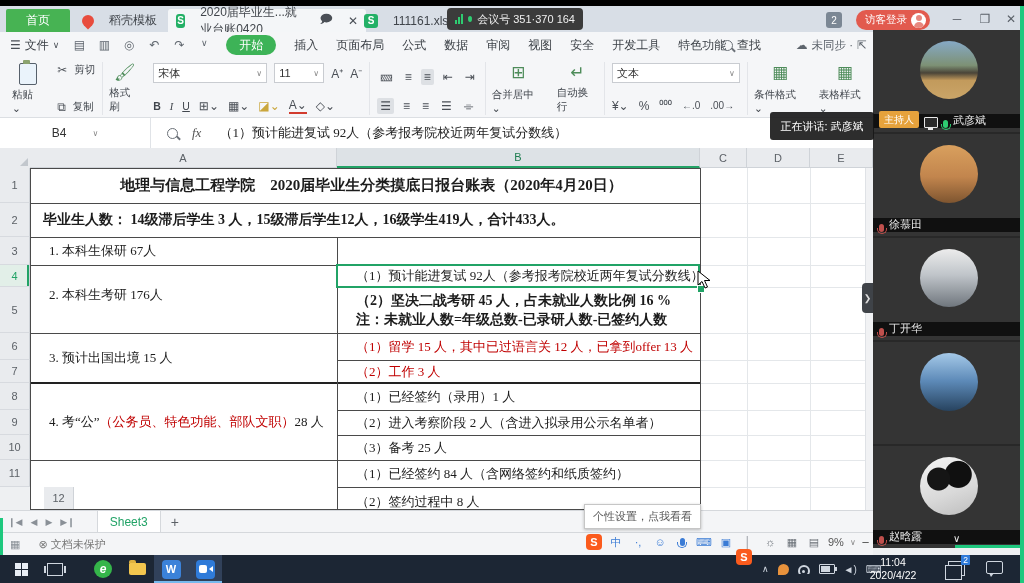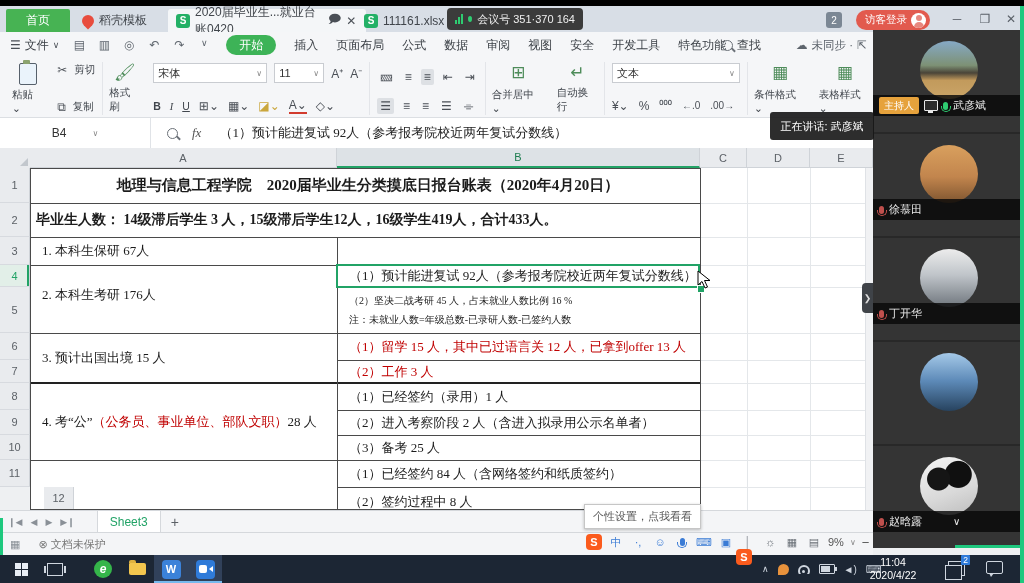--- a/index.html
+++ b/index.html
@@ -4,21 +4,21 @@
 <style>
   html,body{margin:0;padding:0;background:#000;}
   .stage{position:relative;width:1024px;height:583px;overflow:hidden;
          font-family:"Liberation Sans",sans-serif;-webkit-font-smoothing:antialiased;}
   .abs{position:absolute;}
   
   .wps-bg{left:0;top:6px;width:1024px;height:549px;background:#eef0f2;}
   .tabbar{left:0;top:6px;width:1024px;height:26px;background:#d8dee6;}
   .tab-home{left:6px;top:9px;width:64px;height:23px;background:#47b353;color:#fff;
             font-size:12px;display:flex;align-items:center;justify-content:center;border-radius:2px 2px 0 0;}
-  .tab{display:flex;align-items:center;gap:5px;font-size:12px;color:#40454b;padding:0 8px;height:23px;top:9px;}
+  .tab{display:flex;align-items:center;gap:15px;font-size:12px;color:#40454b;padding:0 8px;height:23px;top:9px;}
   .tab.doc-active{background:#f4f6f8;border-radius:3px 3px 0 0;}
   .s-icon{width:14px;height:14px;background:#23b066;color:#fff;font-size:10px;font-weight:bold;
           display:flex;align-items:center;justify-content:center;border-radius:3px;}
   .flame{width:12px;height:12px;border-radius:50% 50% 50% 0;background:#e84c3d;transform:rotate(-45deg);}
   .meet-pill{left:447px;top:8px;width:136px;height:22px;background:#3b3b3b;border-radius:4px;
              display:flex;align-items:center;gap:5px;padding:0 8px;box-sizing:border-box;}
   .sig{display:flex;align-items:flex-end;gap:1px;}
   .sig i{display:block;width:2px;background:#2ecc71;}
   .meet-pill span{color:#f0f0f0;font-size:11px;white-space:nowrap;}
   .dot-g{width:6px;height:6px;border-radius:50%;background:#2ecc71;}
@@ -72,21 +72,21 @@
         display:flex;align-items:center;justify-content:center;font-size:11px;color:#5c6167;box-sizing:border-box;}
   .colh.sel{background:#dde2e6;border-bottom:2px solid #21a366;color:#1c7c4f;}
   .rowh{left:0;width:30px;background:#e9ebee;border-right:1px solid #cfd3d8;border-bottom:1px solid #d7dadf;
         display:flex;align-items:center;justify-content:center;font-size:11px;color:#5c6167;box-sizing:border-box;}
   .rowh.sel{background:#e2efe8;color:#21a366;box-shadow:inset -2px 0 0 #21a366;}
   .gridbg{left:30px;top:168px;width:843px;height:342px;background:#fff;}
   .scrollstrip{left:865px;top:168px;width:8px;height:342px;background:#f1f2f4;border-left:1px solid #dfe2e6;}
   .gl{background:#e4e7ea;}
   .tline{background:#4a4a4a;}
   .cell{display:flex;align-items:center;font-family:"Liberation Serif",serif;font-size:13px;color:#1c1c1c;
-        padding-left:6px;box-sizing:border-box;white-space:nowrap;overflow:hidden;}
+        padding-left:13px;box-sizing:border-box;white-space:nowrap;overflow:hidden;}
   .red{color:#c00000;}
   .sel-rect{left:336px;top:264px;width:364px;height:24px;border:2px solid #21a366;box-sizing:border-box;}
   .sel-handle{left:697px;top:285px;width:6px;height:6px;background:#21a366;border:1px solid #fff;}
   .collapse{left:862px;top:283px;width:11px;height:30px;background:#3f4348;border-radius:4px 0 0 4px;
             color:#dcdcdc;font-size:9px;display:flex;align-items:center;justify-content:center;}
   
   .sheetbar{left:0;top:510px;width:873px;height:22px;background:#f4f5f7;border-top:1px solid #d5d8dc;
             display:flex;align-items:center;font-size:11px;color:#8a9097;}
   .navbtns{display:flex;gap:8px;margin-left:8px;font-size:9px;}
   .sheettab{margin-left:22px;width:62px;height:22px;background:#fff;border-left:1px solid #d5d8dc;border-right:1px solid #d5d8dc;
@@ -128,22 +128,22 @@
   .clock{position:absolute;left:862px;top:556px;width:62px;color:#fff;font-size:10.5px;line-height:13px;text-align:center;}
   .notif{position:absolute;left:948px;top:561px;width:15px;height:13px;border:1px solid #cfd6df;background:#1c2634;}
   .notif::before{content:'';position:absolute;left:-4px;top:3px;width:15px;height:13px;border:1px solid #cfd6df;background:#1c2634;}
   .nbadge{position:absolute;right:-6px;top:-7px;background:#2f7bd9;color:#fff;font-size:8.5px;padding:0 2px;border-radius:1px;}
   .bubble{position:absolute;left:986px;top:561px;width:15px;height:11px;border:1px solid #cfd6df;border-radius:2px;}
   .bubble::after{content:'';position:absolute;left:2px;bottom:-4px;border-left:2px solid transparent;border-right:3px solid transparent;border-top:4px solid #cfd6df;}
   
   .sidebar{left:873px;top:30px;width:151px;height:518px;background:#282828;}
   .ptile{position:absolute;left:0;width:151px;height:102px;background:#343434;overflow:hidden;}
   .pavatar2{position:absolute;left:47px;top:11px;width:58px;height:58px;border-radius:50%;}
-  .namebar{position:absolute;left:0;bottom:16px;width:151px;height:21px;background:rgba(8,8,8,.82);
-           display:flex;align-items:center;gap:5px;padding:0 6px;box-sizing:border-box;color:#ececec;font-size:11px;white-space:nowrap;}
+  .namebar{position:absolute;left:0;bottom:4px;width:151px;height:14px;background:rgba(8,8,8,.82);
+           display:flex;align-items:flex-end;gap:5px;padding:0 6px;box-sizing:border-box;color:#ececec;font-size:11px;white-space:nowrap;}
   .hostbadge{background:#e6a23c;color:#fff;font-size:10px;padding:1.5px 5px;border-radius:2px;}
   .monico{width:12px;height:9px;border:1px solid #e8e8e8;border-radius:1px;background:#2b2b2b;position:relative;}
   .monico::after{content:'';position:absolute;left:3px;bottom:-3px;width:5px;height:2px;background:#e8e8e8;}
   .toast{left:770px;top:112px;width:104px;height:28px;background:rgba(22,22,22,.9);border-radius:3px;
          display:flex;align-items:center;justify-content:center;color:#fff;font-size:11px;white-space:nowrap;}
   .tooltip{left:584px;top:504px;height:23px;background:#fff;border:1px solid #c6c6c6;box-shadow:0 1px 3px rgba(0,0,0,.25);
            display:flex;align-items:center;padding:0 8px;font-size:11px;color:#555;white-space:nowrap;}
   .shareb{background:#1ec87e;}
   .cursor-svg{left:697px;top:270px;width:16px;height:20px;}
   .topstrip{left:0;top:0;width:1024px;height:6px;background:#000;}
@@ -374,30 +374,30 @@
   <div class="abs gl" style="left:700px;top:410px;width:165px;height:1px;"></div>
   <div class="abs gl" style="left:700px;top:435px;width:165px;height:1px;"></div>
   <div class="abs gl" style="left:700px;top:460px;width:165px;height:1px;"></div>
   <div class="abs gl" style="left:700px;top:487px;width:165px;height:1px;"></div>
 
   <div class="abs cell" style="left:30px;top:168px;width:670px;height:35px;justify-content:center;font-weight:bold;font-size:15px;">地理与信息工程学院　2020届毕业生分类摸底日报台账表（2020年4月20日）</div>
   <div class="abs cell" style="left:30px;top:203px;width:670px;height:34px;font-weight:bold;font-size:14px;">毕业生人数：  14级滞后学生 3 人，15级滞后学生12人，16级学生419人，合计433人。</div>
   <div class="abs cell" style="left:36px;top:237px;width:300px;height:28px;">1. 本科生保研 67人</div>
   <div class="abs cell" style="left:36px;top:265px;width:300px;height:60px;">2. 本科生考研 176人</div>
   <div class="abs cell" style="left:343px;top:265px;width:355px;height:22px;">（1）预计能进复试 92人（参考报考院校近两年复试分数线）</div>
-  <div class="abs cell" style="left:343px;top:287px;width:355px;height:46px;flex-direction:column;align-items:flex-start;justify-content:center;line-height:19px;font-size:10px;">
+  <div class="abs cell" style="left:343px;top:287px;width:355px;height:46px;flex-direction:column;align-items:flex-start;justify-content:center;line-height:19px;font-size:14px;font-weight:bold;">
     <span>（2）坚决二战考研 45  人，占未就业人数比例  16  %</span>
     <span>注：未就业人数=年级总数-已录研人数-已签约人数</span>
   </div>
   <div class="abs cell" style="left:36px;top:333px;width:300px;height:50px;">3. 预计出国出境 15 人</div>
   <div class="abs cell red" style="left:343px;top:333px;width:355px;height:27px;">（1）留学 15 人，其中已过语言关 12 人，已拿到offer 13 人</div>
   <div class="abs cell red" style="left:343px;top:360px;width:355px;height:23px;">（2）工作 3 人</div>
   <div class="abs cell" style="left:36px;top:383px;width:300px;height:77px;">
     <span>4. 考“公”</span>
-      <span class="red">（公务员、事业单位、部队文职）</span>
+      <span class="red">（公务员、特色功能、部队文职）</span>
       <span>28  人</span>
   </div>
   <div class="abs cell" style="left:343px;top:383px;width:355px;height:27px;">（1）已经签约（录用）1 人</div>
   <div class="abs cell" style="left:343px;top:410px;width:355px;height:25px;">（2）进入考察阶段  2 人（含进入拟录用公示名单者）</div>
   <div class="abs cell" style="left:343px;top:435px;width:355px;height:25px;">（3）备考 25 人</div>
   <div class="abs cell" style="left:343px;top:460px;width:355px;height:27px;">（1）已经签约 84 人（含网络签约和纸质签约）</div>
   <div class="abs cell" style="left:343px;top:487px;width:355px;height:30px;">（2）签约过程中 8 人</div>
 
   <div class="abs tline" style="left:30px;top:168px;width:671px;height:1px;"></div>
   <div class="abs tline" style="left:30px;top:203px;width:671px;height:1px;"></div>

